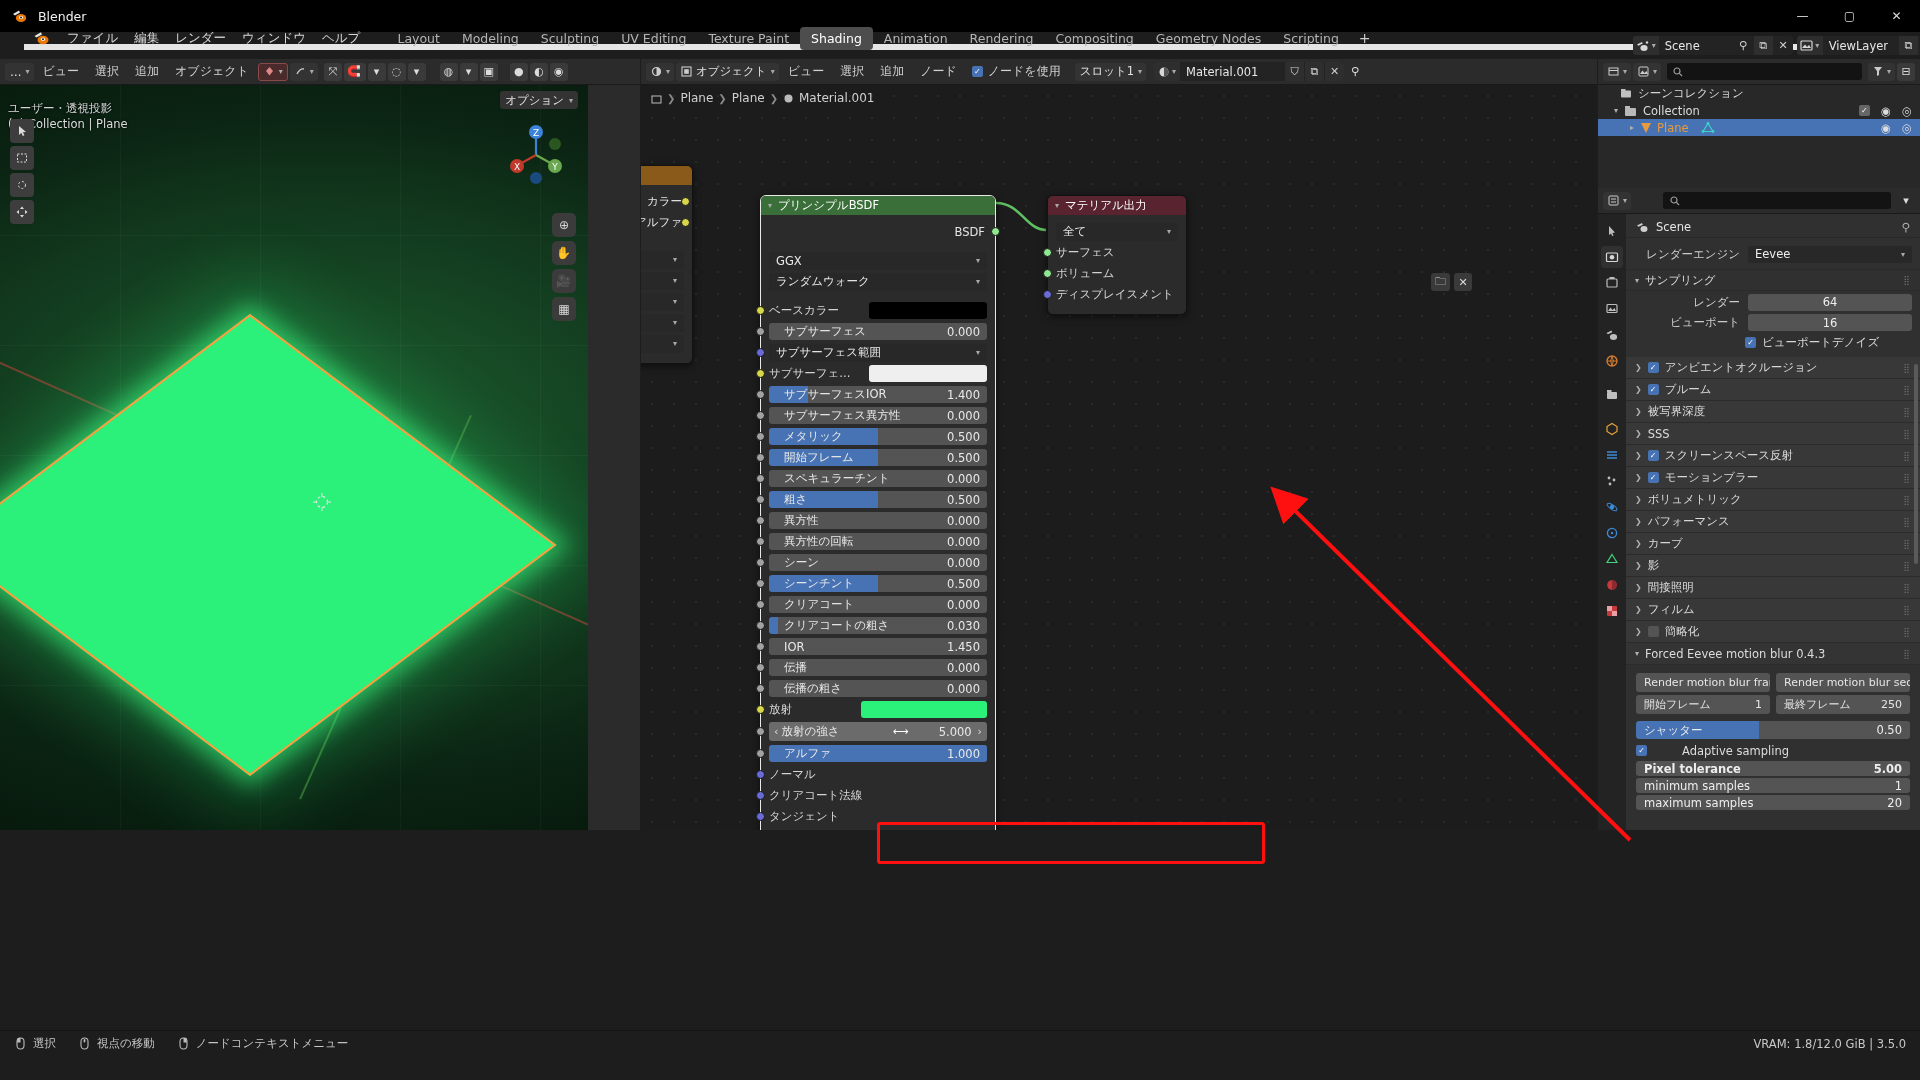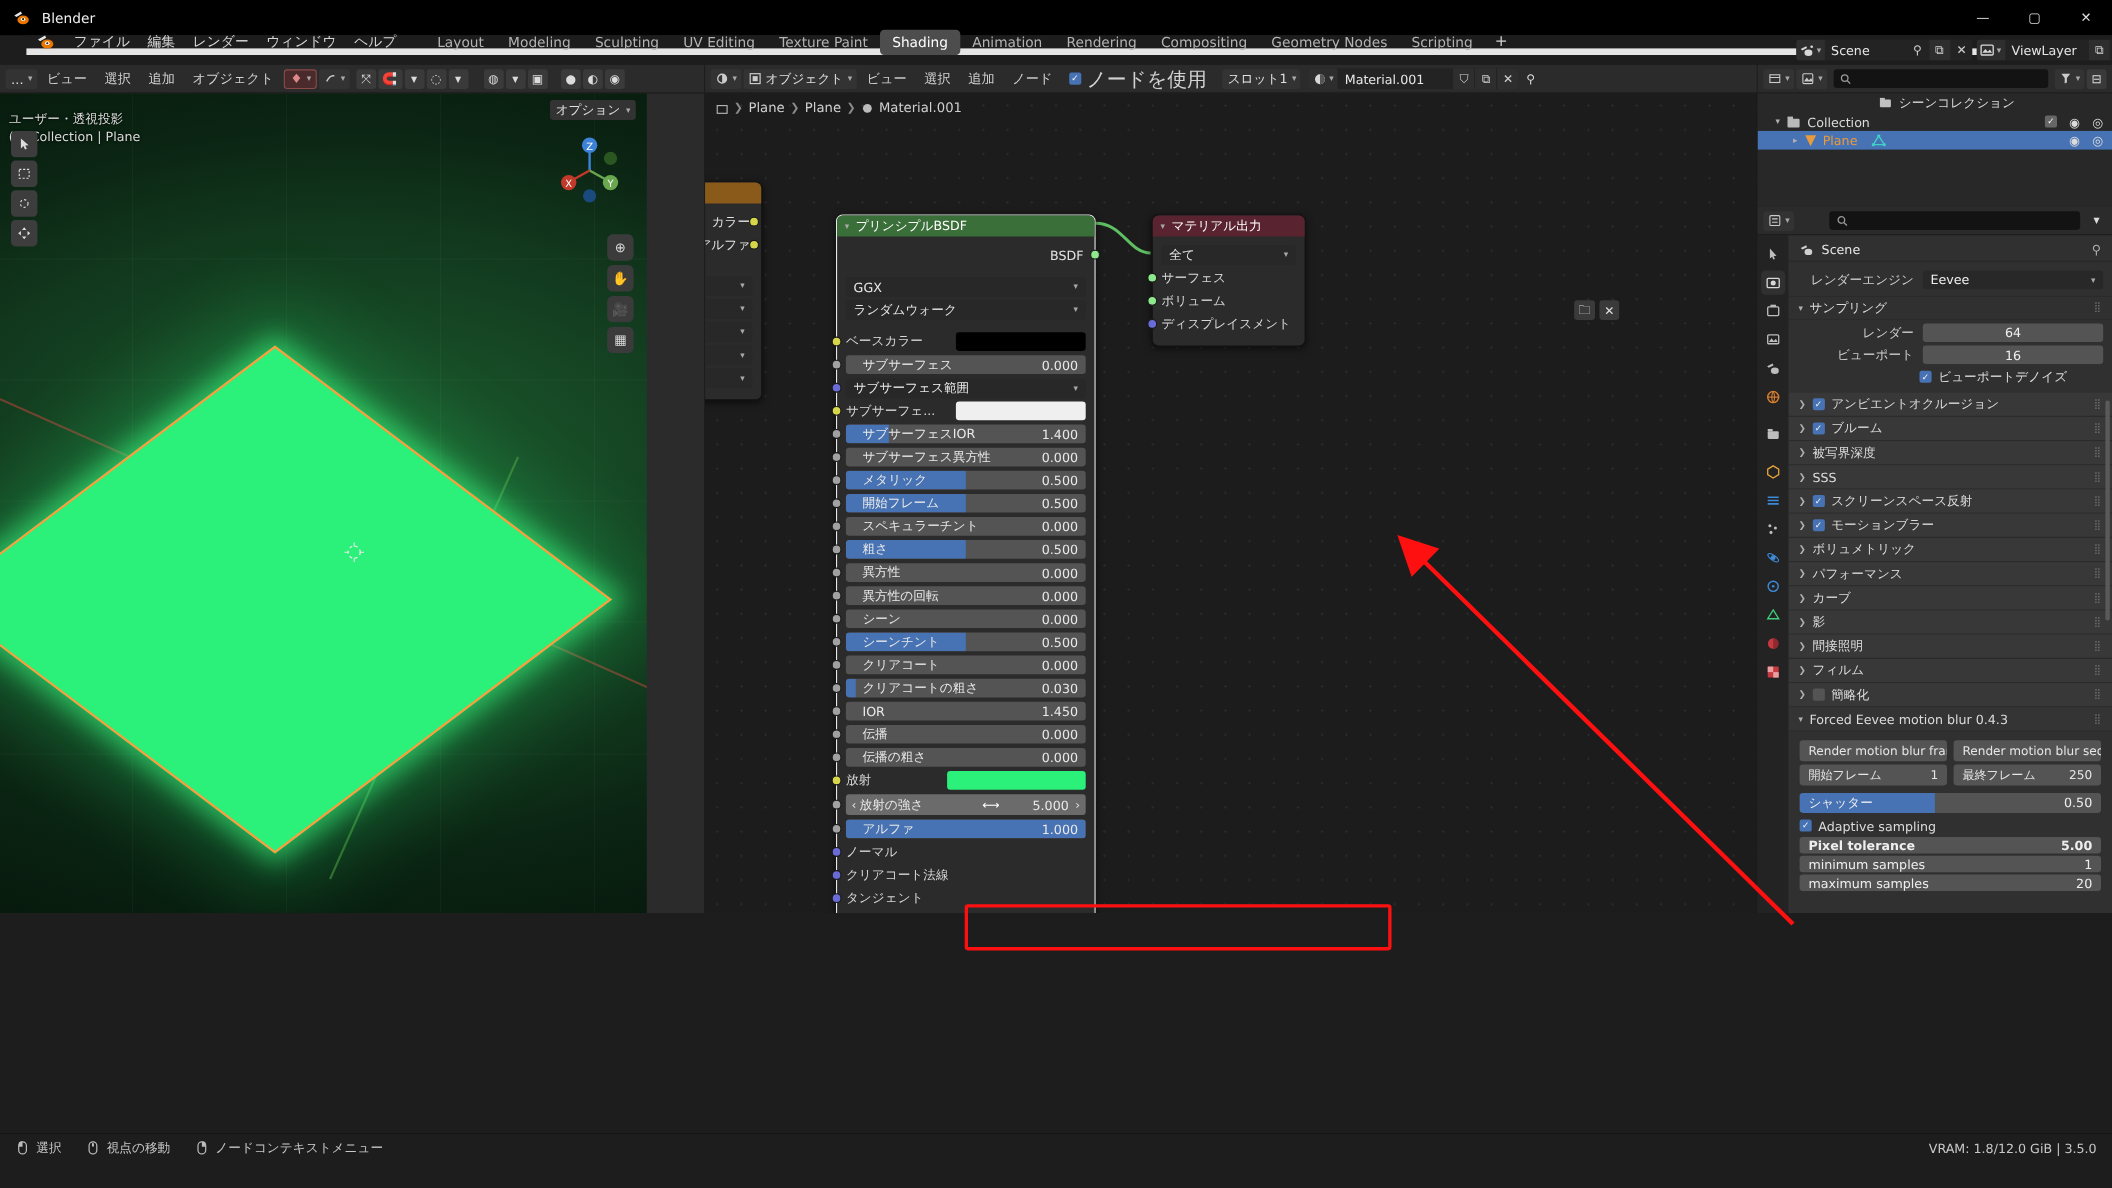--- a/index.html
+++ b/index.html
@@ -331,21 +331,21 @@
           </svg>
         <span>オブジェクト</span>
           <span class="chev">▾</span>
       </div>
       <div class="hdr-txt">ビュー</div>
       <div class="hdr-txt">選択</div>
       <div class="hdr-txt">追加</div>
       <div class="hdr-txt">ノード</div>
       <div style="display:flex;align-items:center;gap:5px;padding-left:6px;">
         <span class="cbx">✓</span>
-        <span style="font-size:18px;color:#d2d2d2;">ノードを使用</span>
+        <span style="font-size:12px;color:#d2d2d2;">ノードを使用</span>
       </div>
       <div class="hdr-drop" style="margin-left:12px;min-width:70px;justify-content:space-between;">
         <span>スロット1</span>
           <span class="chev">▾</span>
       </div>
       <div class="datablock" style="margin-left:6px;">
         <div class="db-ic">
           <svg width="12" height="12" viewBox="0 0 12 12">
               <circle cx="6" cy="6" r="4.5" fill="#d8d8d8"></circle>
               <path d="M6 1.5 A4.5 4.5 0 0 1 6 10.5 Z" fill="#555"></path>
@@ -708,21 +708,21 @@
       </div>
       <div class="hdr-drop">
         <svg width="10" height="11" viewBox="0 0 10 11">
             <path d="M1 1 H9 L6 5 V9 L4 10 V5 Z" fill="#ccc"></path>
           </svg>
           <span class="chev">▾</span>
       </div>
       <div class="hdr-btn">⊟</div>
     </div>
     <div style="position:absolute;left:0;top:26px;right:0;bottom:0;background:#282828;">
-      <div class="ol-row" style="padding-left:22px;justify-content:center;">
+      <div class="ol-row" style="padding-left:22px;">
         <svg width="12" height="11" viewBox="0 0 12 11" style="margin-right:6px;">
             <rect x="1" y="2.5" width="10" height="7" rx="1" fill="#c0c0c0"></rect>
             <rect x="1" y="1" width="4.5" height="2" fill="#c0c0c0"></rect>
           </svg>
         <span>シーンコレクション</span>
       </div>
       <div class="ol-row" style="padding-left:16px;">
         <span class="tri" style="margin-right:6px;">▾</span>
         <svg width="13" height="12" viewBox="0 0 13 12" style="margin-right:6px;">
             <rect x="1" y="3" width="11" height="8" rx="1" fill="#b9b9b9"></rect>
@@ -997,21 +997,21 @@
       </div>
       <div class="pr-line" style="padding:0 10px;margin-top:4px;">
         <div class="pr-val" style="justify-content:space-between;padding:0 8px;height:18px;">
           <span class="sl" style="width:45%"></span>
           <span class="t">シャッター</span>
           <span class="t">0.50</span>
         </div>
       </div>
       <div class="pr-line" style="height:19px;gap:6px;padding:0 10px;">
         <span class="cbx">✓</span>
-        <span style="color:#dcdcdc;">Adaptive sampling</span>
+        <span style="color:#dcdcdc;margin-left:29px;">Adaptive sampling</span>
       </div>
       <div class="pr-line" style="height:17px;padding:0 10px;">
         <div class="pr-val" style="justify-content:space-between;padding:0 8px;height:15px;font-weight:bold;">
           <span class="t">Pixel tolerance</span>
           <span class="t">5.00</span>
         </div>
       </div>
       <div class="pr-line" style="height:17px;padding:0 10px;">
         <div class="pr-val" style="justify-content:space-between;padding:0 8px;height:15px;">
           <span class="t">minimum samples</span>

